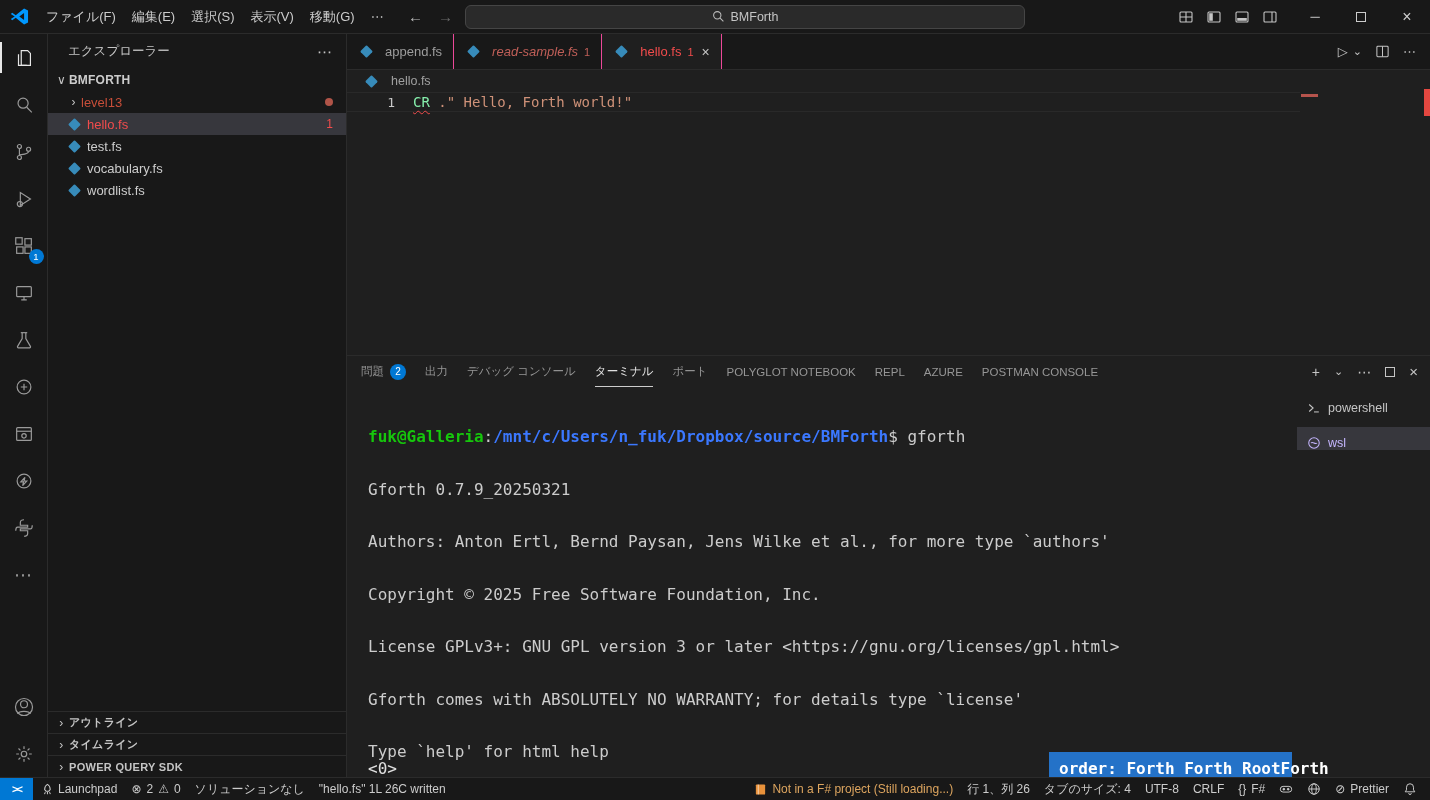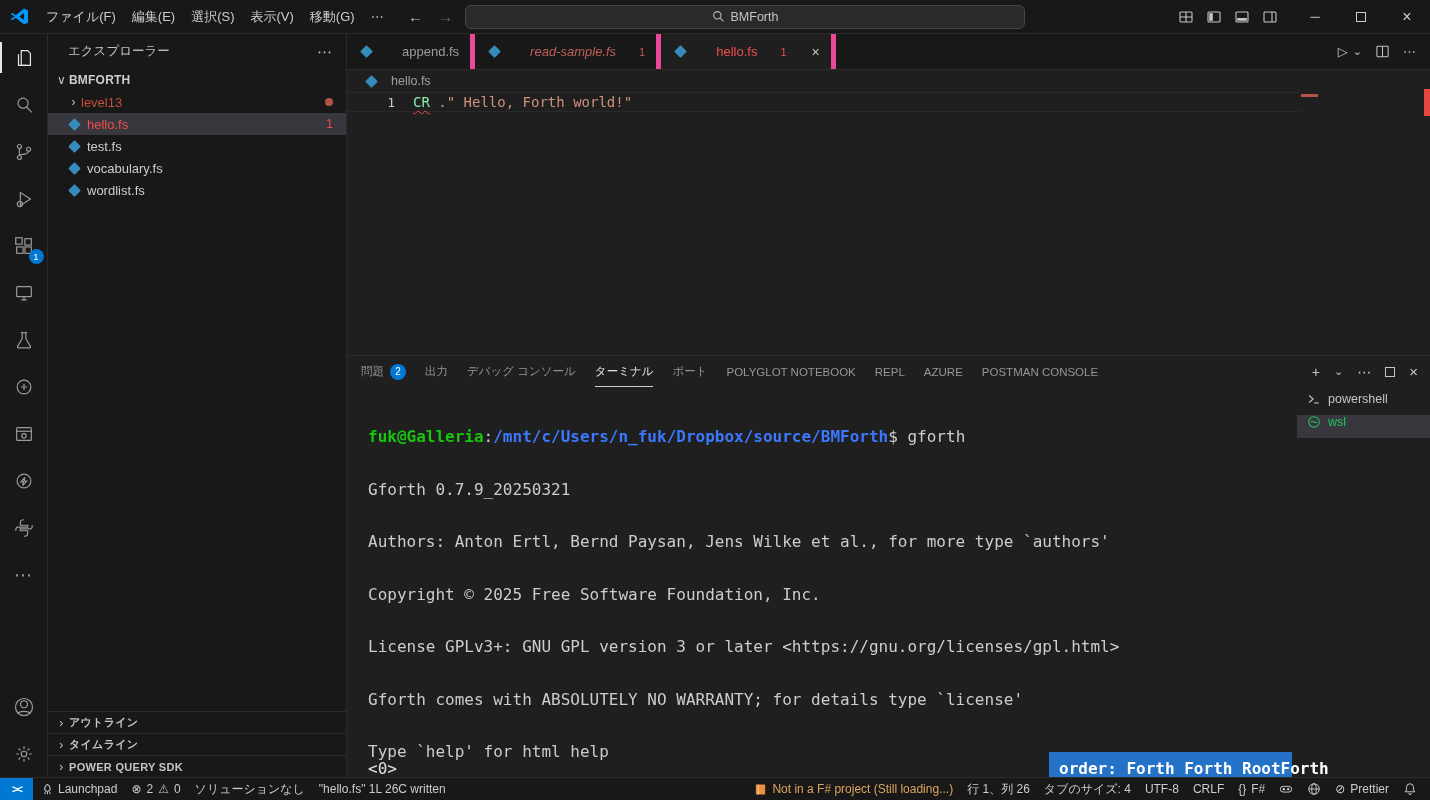--- a/index.html
+++ b/index.html
@@ -45,21 +45,21 @@
 .folder-mod{color:#c74e39;}
 .mod-dot{margin-left:auto;margin-right:13px;width:8px;height:8px;border-radius:50%;background:#b05448;}
 .err-badge{margin-left:auto;margin-right:13px;color:#f14c4c;font-size:12px;}
 .sb-sections{position:absolute;left:0;right:0;bottom:0;}
 .sb-section{height:22px;border-top:1px solid #2b2b2b;display:flex;align-items:center;padding-left:6px;
   font-weight:bold;font-size:11px;color:#c5c5c5;letter-spacing:.3px;}
 .sb-section .chev{width:15px;font-weight:normal;font-size:12px;text-align:center;}
 
 .editor-region{position:absolute;left:347px;top:34px;right:0;bottom:23px;background:#1f1f1f;}
 .tabsbar{height:36px;background:#181818;display:flex;align-items:stretch;border-bottom:1px solid #2b2b2b;}
-.tab{display:flex;align-items:center;gap:23px;padding:0 11px;border-right:5px solid #ec4899;color:#9d9d9d;}
+.tab{display:flex;align-items:center;gap:6px;padding:0 11px;border-right:1px solid #ec4899;color:#9d9d9d;}
 .tab.active{background:#1f1f1f;color:#f14c4c;}
 .tab-badge{font-size:11px;}
 .err-dim{color:#c05f58;}
 .italic{font-style:italic;}
 .tab-close{color:#c5c5c5;font-size:14px;margin-left:2px;}
 .editor-actions{margin-left:auto;display:flex;align-items:center;gap:13px;padding-right:14px;color:#c5c5c5;}
 .run-glyph{font-size:13px;}
 .chev-sm{font-size:11px;color:#c5c5c5;margin-left:-8px;}
 .breadcrumb{height:22px;display:flex;align-items:center;gap:7px;padding-left:16px;color:#a0a0a0;font-size:12.5px;}
 .code-area{position:relative;height:263px;font-family:"DejaVu Sans Mono",monospace;font-size:14px;}
@@ -86,22 +86,22 @@
 .term-main{flex:1;position:relative;padding:6px 0 0 21px;font-family:"DejaVu Sans Mono",monospace;
   font-size:16px;line-height:17.5px;white-space:pre;color:#cccccc;}
 .tgreen{color:#16c60c;font-weight:bold;}
 .tblue{color:#3b78ff;font-weight:bold;}
 .tok{color:#16c60c;}
 .term-status{position:absolute;left:21px;right:5px;bottom:0;height:17px;display:flex;align-items:center;
   justify-content:space-between;color:#e0e0e0;}
 .order-bar{width:243px;height:34px;background:#2472c8;color:#fff;display:flex;align-items:center;
   justify-content:space-between;padding:0 10px;font-weight:bold;}
 .term-side{width:133px;flex:none;padding-top:5px;}
-.term-item{height:23px;display:flex;align-items:flex-start;gap:7px;padding-left:10px;color:#c5c5c5;font-size:12.5px;}
-.term-item.active{background:#37373d;color:#22c55e;}
+.term-item{height:23px;display:flex;align-items:flex-end;gap:7px;padding-left:10px;color:#c5c5c5;font-size:12.5px;}
+.term-item.active{background:#37373d;color:#c4b5fd;margin-top:12px;}
 
 .statusbar{position:absolute;left:0;right:0;bottom:0;height:23px;background:#181818;border-top:1px solid #2b2b2b;
   display:flex;align-items:center;font-size:12px;color:#cccccc;}
 .sb-left{display:flex;align-items:center;height:100%;}
 .sb-right{margin-left:auto;display:flex;align-items:center;height:100%;padding-right:6px;}
 .sbi{padding:0 7px;display:flex;align-items:center;gap:5px;height:100%;white-space:nowrap;}
 .remote-box{width:33px;height:100%;background:#0078d4;color:#fff;display:flex;align-items:center;justify-content:center;
   font-weight:bold;font-size:11px;letter-spacing:-2px;}
 .fsharp-warn{color:#dda55f;justify-content:flex-end;}
 .stat-glyph{font-size:12px;}

